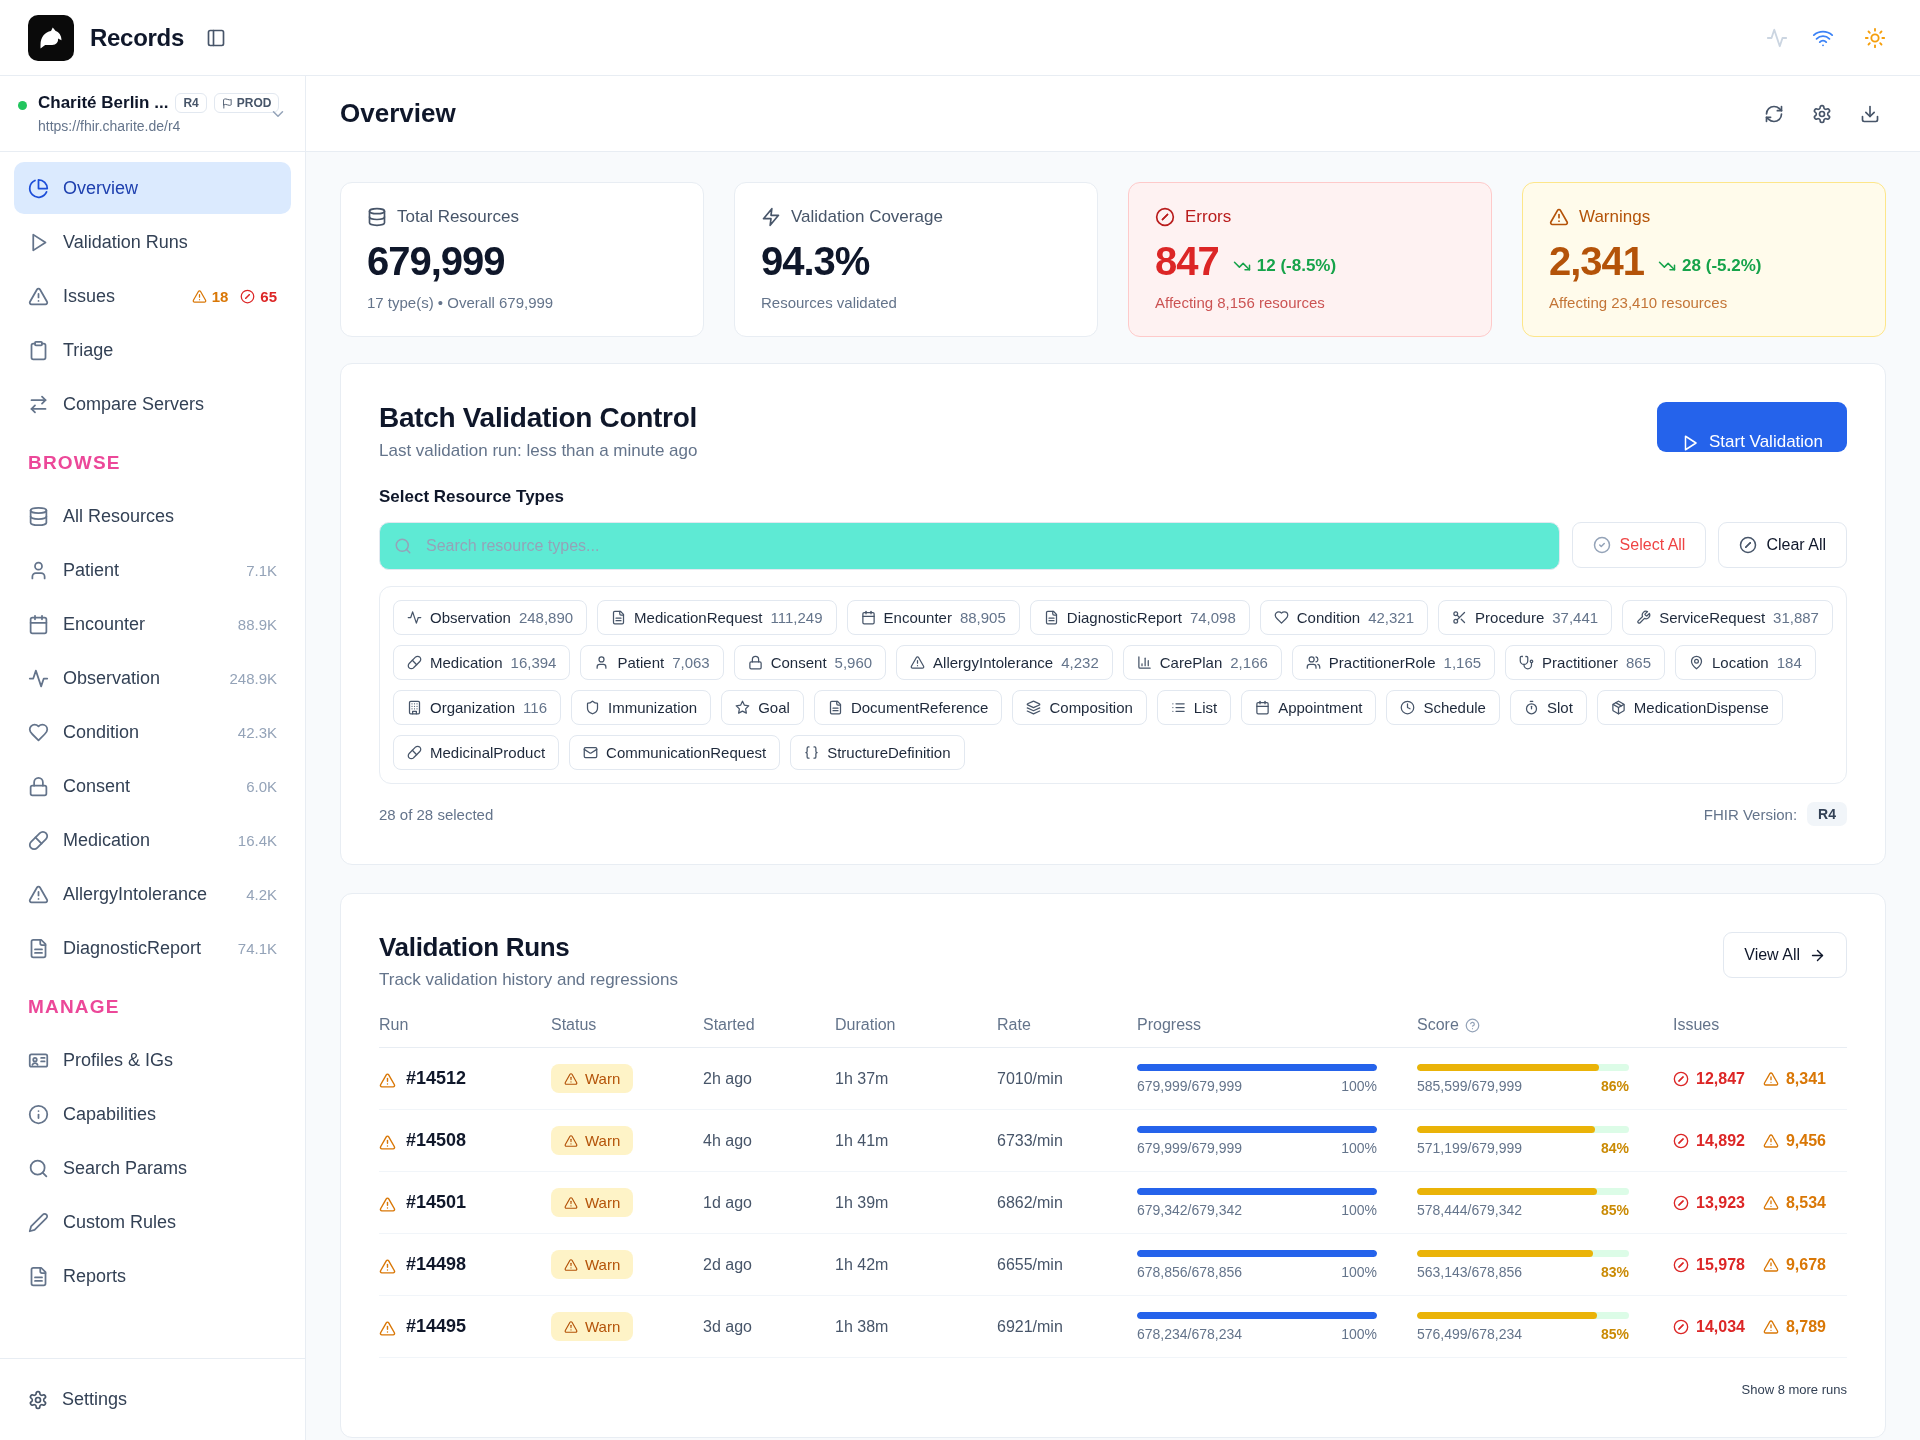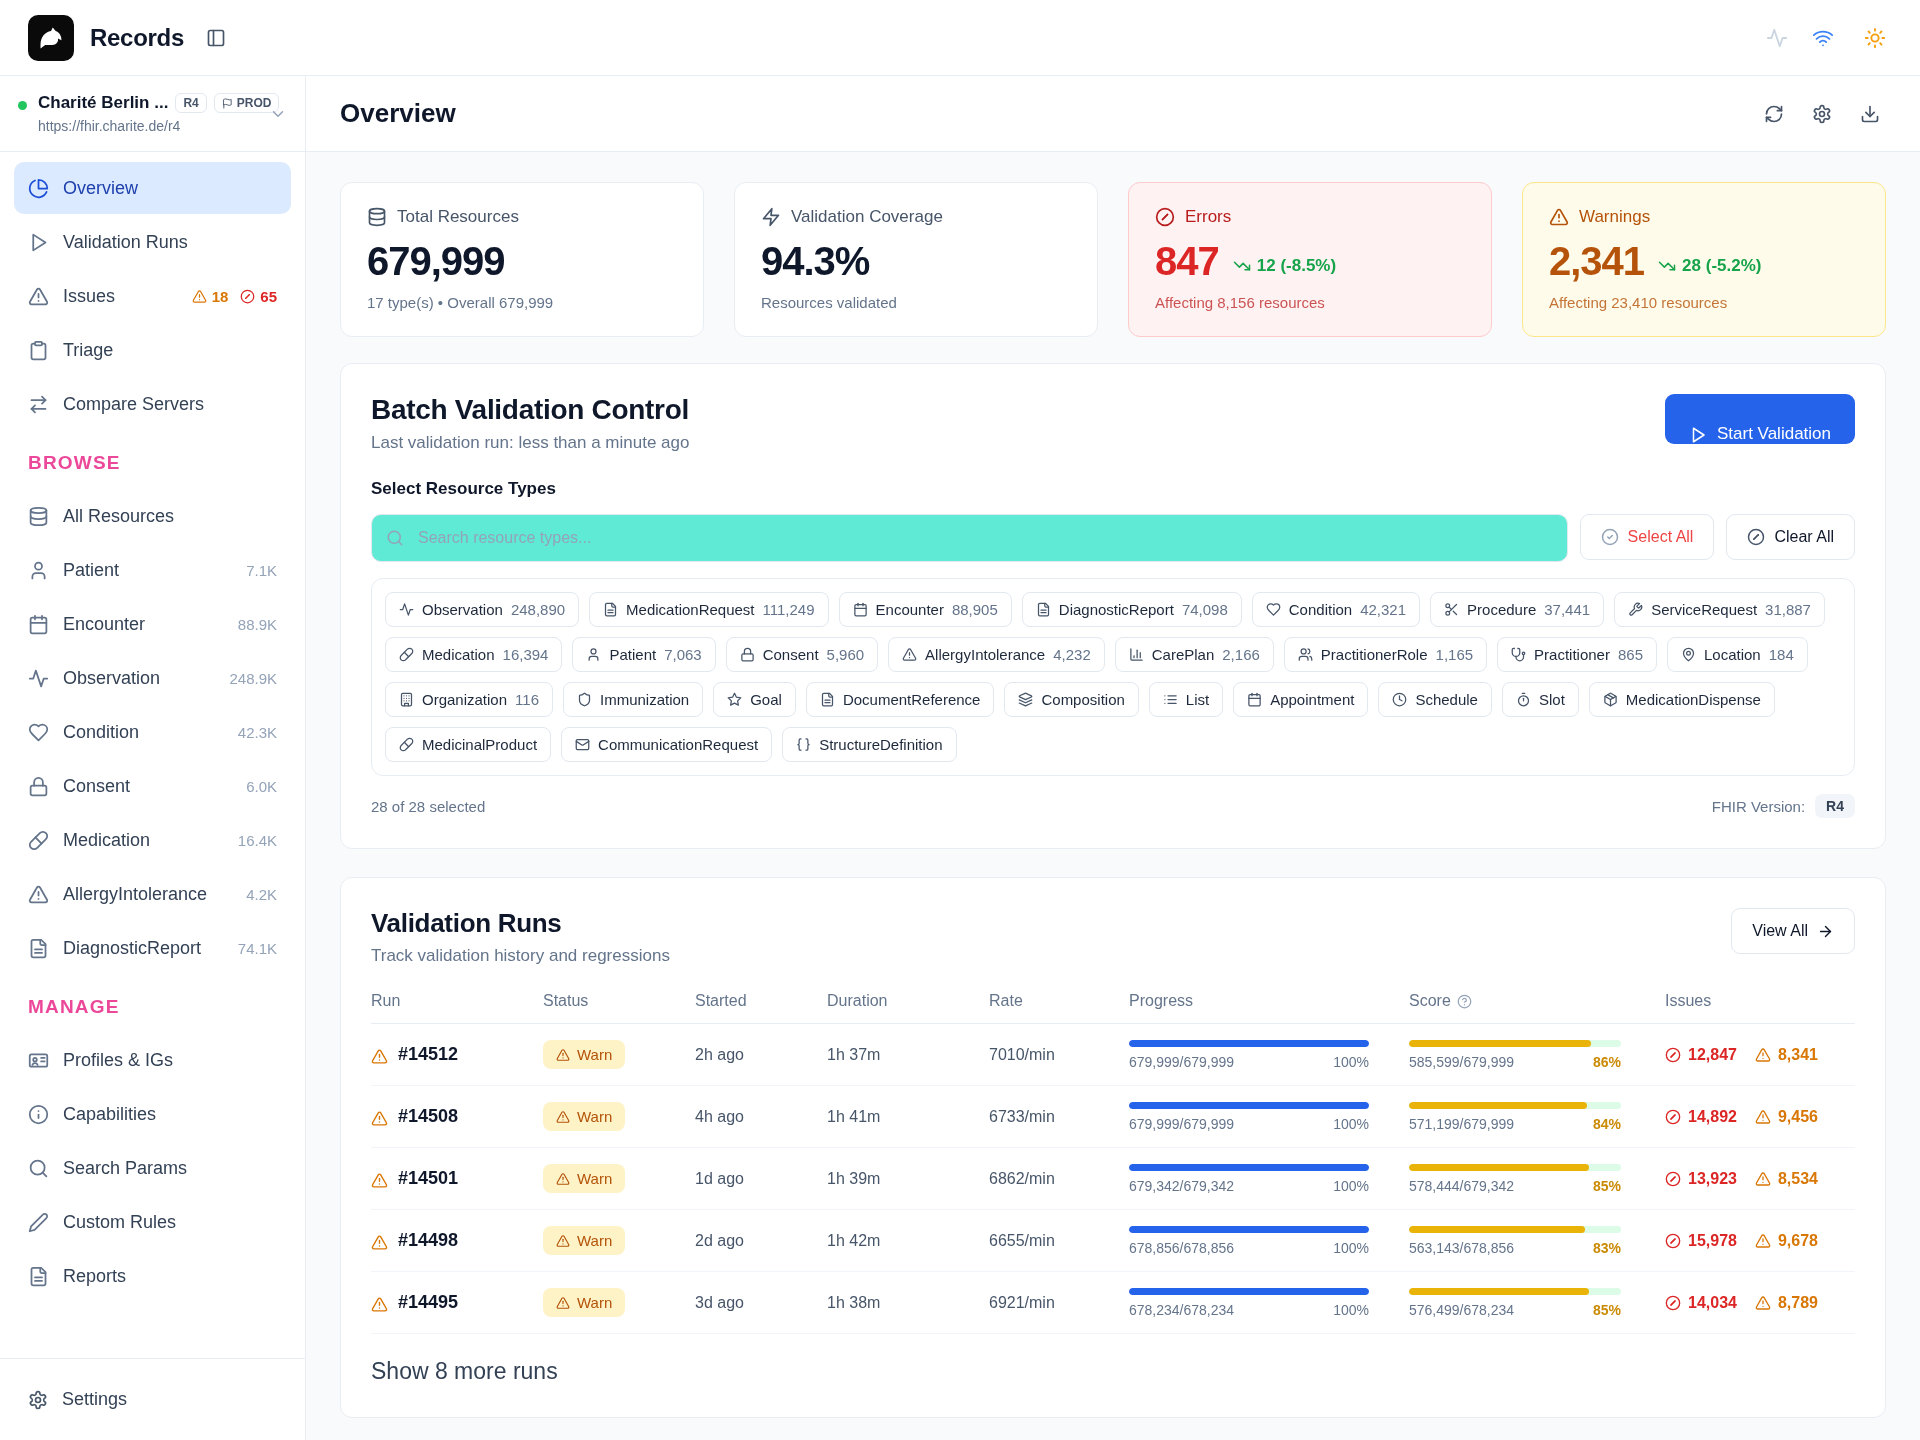--- a/index.html
+++ b/index.html
@@ -60,21 +60,21 @@
   .delta .ic{width:18px;height:18px;align-self:center}
   .stat-errors{background:#fef2f2;border-color:#fecaca}
   .stat-errors .stat-head{color:#b91c1c}
   .stat-errors .stat-value{color:#dc2626}
   .stat-errors .stat-sub{color:rgba(185,28,28,.75)}
   .stat-warnings{background:#fffbeb;border-color:#fde68a}
   .stat-warnings .stat-head{color:#b45309}
   .stat-warnings .stat-value{color:#b45309}
   .stat-warnings .stat-sub{color:rgba(180,83,9,.8)}
   
-  .card{background:#fff;border:1px solid #e8edf3;border-radius:12px;padding:30px}
+  .card{background:#fff;border:1px solid #e8edf3;border-radius:12px;padding:38px}
   .batch-card{margin-bottom:28px}
   .card-head{display:flex;justify-content:space-between;align-items:flex-start}
   .card-title{font-size:28px;font-weight:700;letter-spacing:-.3px}
   .runs-card .card-title{font-size:26px}
   .card-sub{font-size:17px;color:#64748b;margin-top:7px}
   .btn-primary{display:inline-flex;align-items:flex-end;gap:10px;background:#2563eb;color:#fff;border:none;border-radius:9px;height:50px;padding:0 24px;font-size:17px;font-weight:500;cursor:pointer;font-family:inherit}
   .btn-outline{display:inline-flex;align-items:center;gap:9px;background:#fff;border:1px solid #e2e8f0;border-radius:9px;height:46px;padding:0 20px;font-size:16px;font-weight:500;color:#0f172a;cursor:pointer;font-family:inherit}
   .btn-outline.muted{color:#ef4444}
   .btn-outline .ic{color:#94a3b8}
   .btn-outline.dark .ic{color:#475569}
@@ -106,21 +106,21 @@
   .td-progress .bar-fill{background:#2563eb}
   .td-score .bar-fill{background:#eab308}
   .bar-meta{display:flex;justify-content:space-between;margin-top:7px;font-size:14px;color:#64748b}
   .td-progress .bar-meta{width:240px}
   .td-score .bar-meta{width:212px}
   .td-score .bm-pct{color:#ca8a04;font-weight:600}
   .td-issues{display:flex;gap:18px}
   .issue{display:inline-flex;align-items:center;gap:7px;font-size:16px;font-weight:600}
   .issue.err{color:#dc2626}
   .issue.warn{color:#d97706}
-  .show-more{display:block;text-align:left;padding:24px 0 2px;font-size:23px;color:#334155;background:none;border:none;width:100%;cursor:pointer;font-weight:500;font-family:inherit}
+  .show-more{display:block;text-align:right;padding:24px 0 2px;font-size:13px;color:#334155;background:none;border:none;width:100%;cursor:pointer;font-weight:500;font-family:inherit}
   .stub{margin-top:28px;height:70px;padding:0}
 </style>
 </head>
 <body>
 
 <div class="app">
   <header class="topbar">
     <div class="topbar-left">
       <div class="logo">
           <span class="ic">

